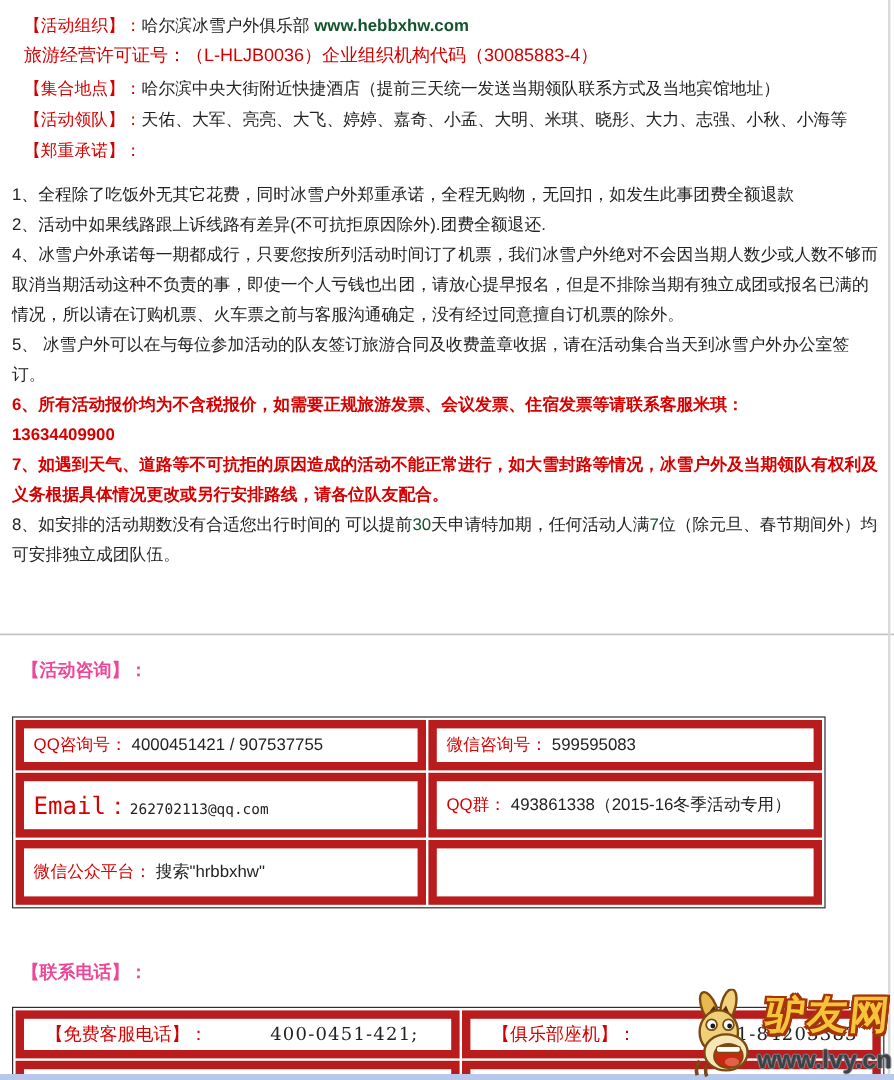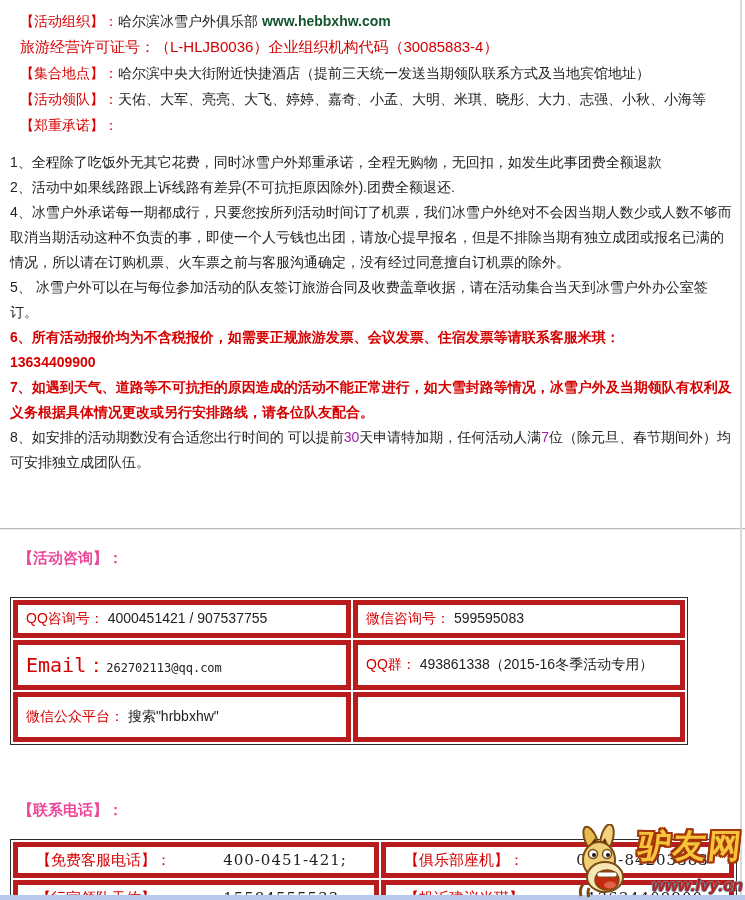--- a/index.html
+++ b/index.html
@@ -11,47 +11,47 @@
   .top-content{position:absolute;top:0;left:0;width:725px;padding:8px 10px 0 10px;}
   .hline{height:26px;line-height:26px;font-size:14px;white-space:nowrap;}
   .red{color:#d60000;}
   .rb{color:#d60000;font-weight:normal;margin-left:10px;}
   .license{font-size:15px;}
   .doc-link{color:#222;text-decoration:underline;cursor:pointer;}
   .url{font-weight:bold;color:#14532d;}
   .promises{margin-top:12px;}
   .promises p{margin:0;font-size:14px;line-height:25px;word-break:break-all;color:#222;}
   .promises p.redp{color:#d60000;font-weight:bold;}
-  .tealnum{color:#a21caf;}
+  .tealnum{color:#14532d;}
   .divider{position:absolute;left:0;top:528px;width:745px;height:1px;background:#b9b9b9;border-bottom:1px solid #efefef;}
   .sec-heading{position:absolute;left:18px;font-size:15px;font-weight:bold;color:#ec4899;white-space:nowrap;}
   #consult-heading{top:549px;}
   #phones-heading{top:801px;}
   table.grid{border-collapse:separate;border-spacing:2px;background:#fff;border:1px solid #2e2e2e;position:absolute;left:10px;}
-  table.grid td{border:5px solid #b91c1c;padding:2px 8px;vertical-align:middle;font-size:14px;white-space:nowrap;overflow:hidden;}
+  table.grid td{border:7px solid #b91c1c;padding:2px 8px;vertical-align:middle;font-size:14px;white-space:nowrap;overflow:hidden;}
   #consult-table{top:597px;width:678px;}
   #consult-table td.c1{width:312px;}
   #consult-table tr.r1 td{height:24px;}
   #consult-table tr.r2 td{height:36px;}
   #consult-table tr.r3 td{height:36px;}
   .email-label{font-family:"DejaVu Sans Mono","Liberation Mono",monospace;font-size:20px;}
   .email-val{font-family:"DejaVu Sans Mono","Liberation Mono",monospace;font-size:12px;}
   #phone-table{top:839px;width:727px;}
   #phone-table td{font-size:15px;height:22px;}
   #phone-table td.c1{width:340px;}
   #phone-table .rb{font-size:15px;}
   .phone-num{font-family:"DejaVu Serif","Liberation Serif",serif;letter-spacing:1px;margin-left:48px;}
   .right-edge{position:absolute;right:3px;top:0;height:895px;width:2px;background:#dadada;}
   .bottom-strip{position:absolute;left:0;bottom:0;width:745px;height:5px;background:#b8c7ec;}
   .watermark{position:absolute;right:0;bottom:4px;width:170px;height:70px;pointer-events:none;}
   .wm-donkey{position:absolute;left:-12px;bottom:-2px;}
   .wm-name{position:absolute;right:2px;top:-2px;font-size:33px;font-weight:bold;color:#f7c33a;
     transform:skewX(-6deg);letter-spacing:2px;white-space:nowrap;
     text-shadow:2px 0 #a33508,-2px 0 #a33508,0 2px #a33508,0 -2px #a33508,2px 2px #a33508,-2px 2px #a33508,2px -2px #a33508,-2px -2px #a33508;}
-  .wm-url{position:absolute;right:2px;bottom:0;font-size:17px;font-weight:bold;font-style:italic;color:#b91c1c;white-space:nowrap;
+  .wm-url{position:absolute;right:2px;bottom:0;font-size:21px;font-weight:bold;color:#404040;white-space:nowrap;
     text-shadow:1px 0 #7b8190,-1px 0 #7b8190,0 1px #7b8190,0 -1px #7b8190;}
 </style>
 </head>
 <body>
 
 <div class="top-content">
   <div class="hline">
     <span class="rb">【活动组织】：</span><span>哈尔滨冰雪户外俱乐部 </span><span class="url">www.hebbxhw.com</span>
   </div>
   <div class="hline rb license">旅游经营许可证号：（L-HLJB0036）企业组织机构代码（30085883-4）</div>

